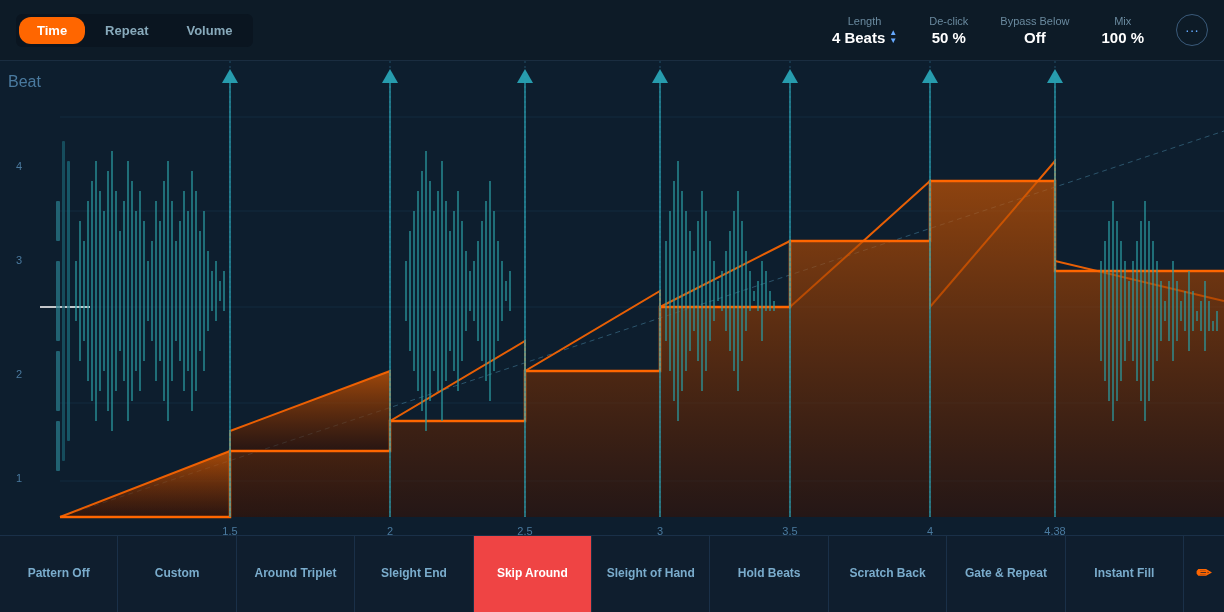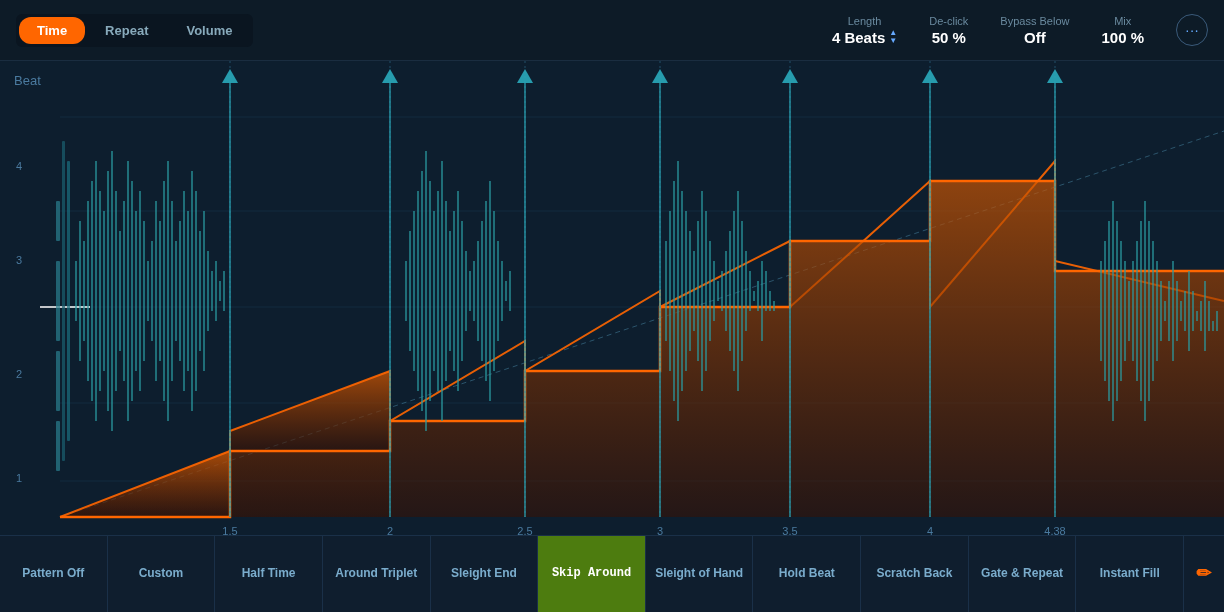--- a/index.html
+++ b/index.html
@@ -101,22 +101,22 @@
     .viz-area {
       position: relative;
       height: 480px;
       background: #0d1e2e;
       overflow: hidden;
     }
 
     .beat-label {
       position: absolute;
       top: 12px;
-      left: 14px;
-      font-size: 13px;
+      left: 8px;
+      font-size: 16px;
       color: #4a7a9f;
     }
 
     
     .y-axis {
       position: absolute;
       left: 0;
       top: 0;
       height: 100%;
       width: 60px;
@@ -152,23 +152,22 @@
       cursor: pointer;
       padding: 0 6px;
       line-height: 1.3;
     }
 
     .pattern-btn:last-child {
       border-right: none;
     }
 
     .pattern-btn.active {
-      background: #4d7c0f;
+      background: #ef4444;
       color: #fff;
-      font-family: Liberation Mono, monospace;
     }
 
     .pattern-btn.pencil-btn {
       flex: 0 0 40px;
       font-size: 16px;
       color: #f60;
     }
 
     
     svg.main-viz {
@@ -461,25 +460,24 @@
       <text x="790" y="474" text-anchor="middle" font-size="11" fill="#4a7a9f">3.5</text>
       <text x="930" y="474" text-anchor="middle" font-size="11" fill="#4a7a9f">4</text>
       <text x="1055" y="474" text-anchor="middle" font-size="11" fill="#4a7a9f">4.38</text>
 
     </svg>
   </div>
 
   <div class="pattern-bar">
     <div class="pattern-btn">Pattern Off</div>
     <div class="pattern-btn">Custom</div>
-    <div class="pattern-btn">Half Time</div>
     <div class="pattern-btn">Around Triplet</div>
     <div class="pattern-btn">Sleight End</div>
     <div class="pattern-btn active">Skip Around</div>
     <div class="pattern-btn">Sleight of Hand</div>
-    <div class="pattern-btn">Hold Beat</div>
+    <div class="pattern-btn">Hold Beats</div>
     <div class="pattern-btn">Scratch Back</div>
     <div class="pattern-btn">Gate &amp; Repeat</div>
     <div class="pattern-btn">Instant Fill</div>
     <div class="pattern-btn pencil-btn" style="color:#f60;font-size:18px;">✏</div>
   </div>
 
 </div>
 
 </body></html>

